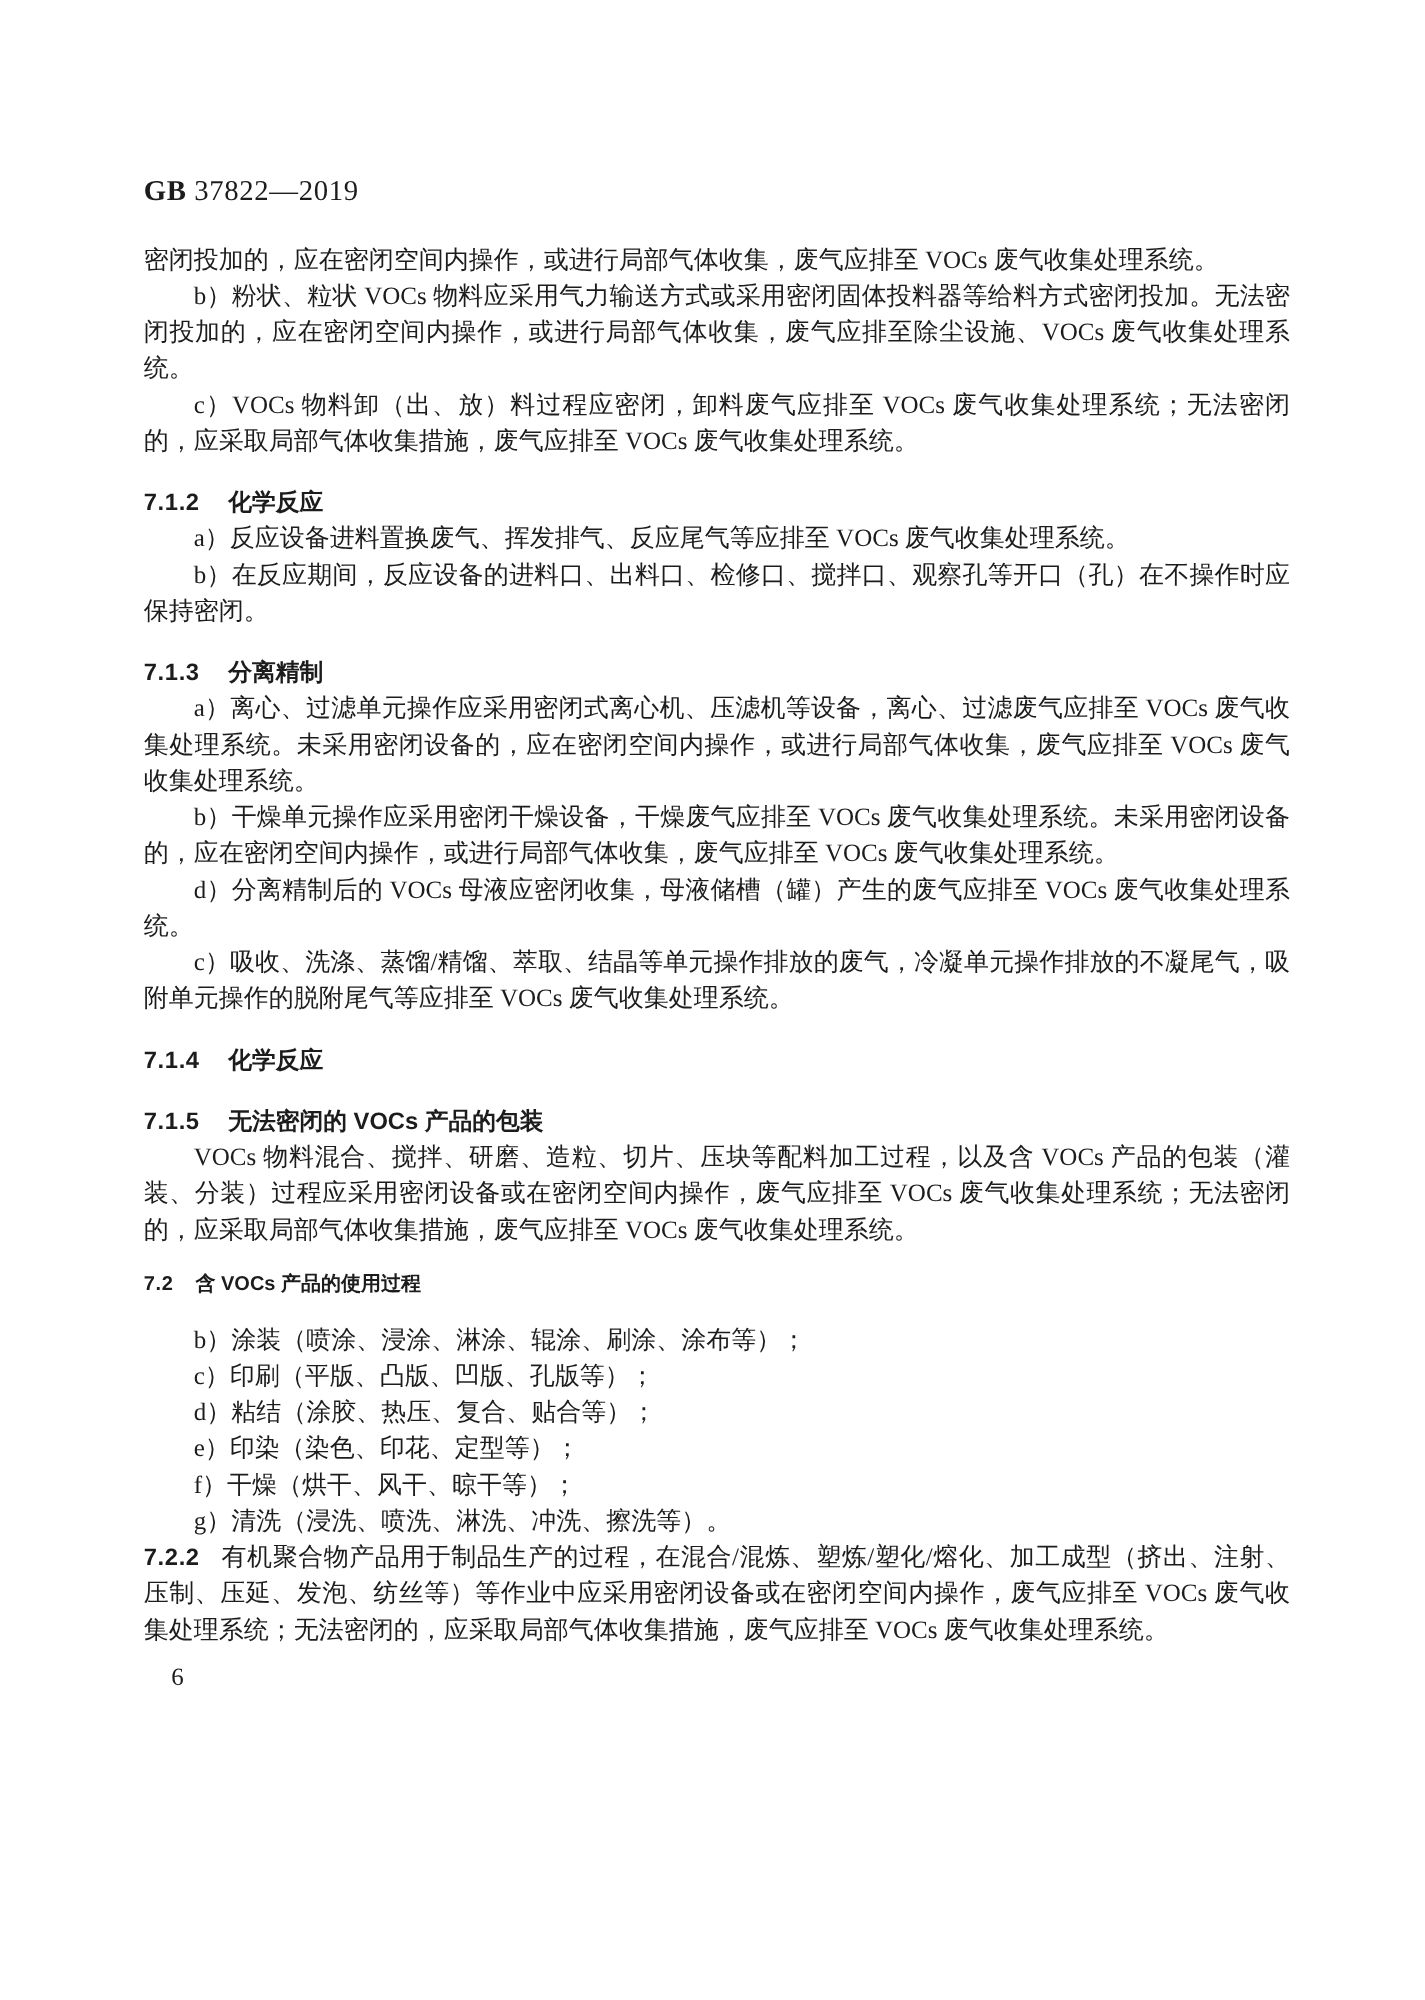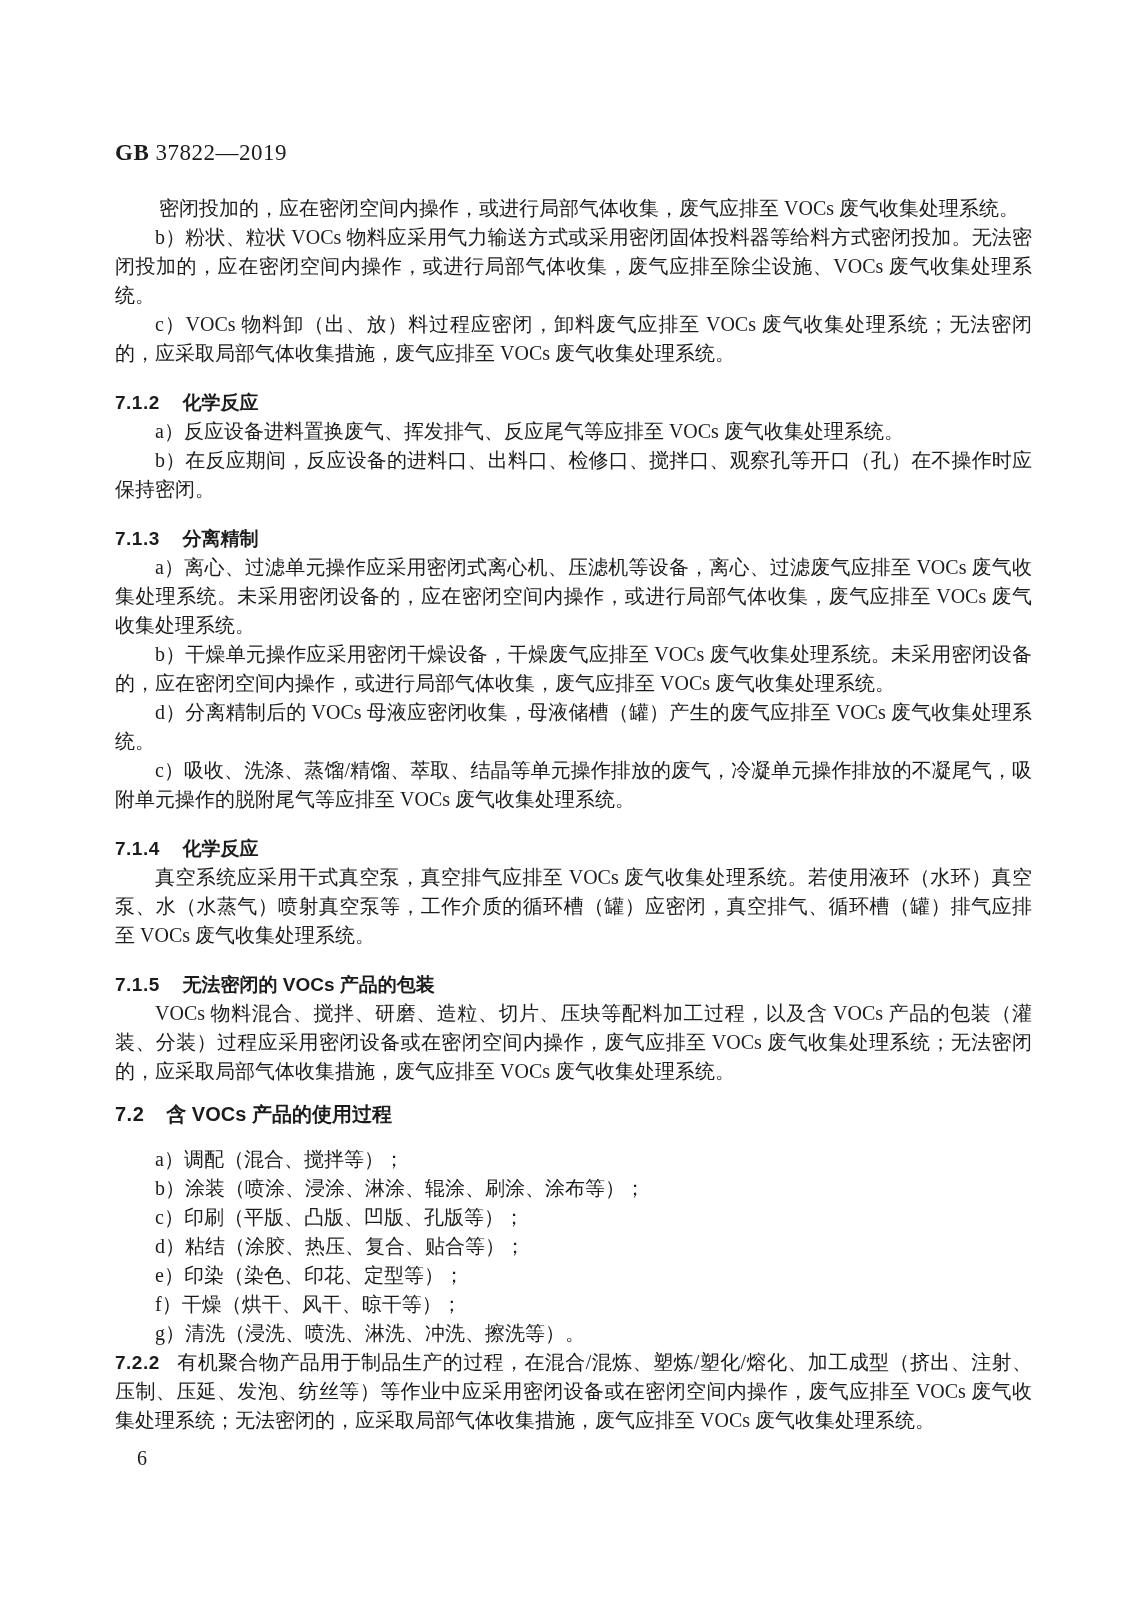--- a/index.html
+++ b/index.html
@@ -30,37 +30,37 @@
   .doc-body {
     font-size: 20px;
     line-height: 29px;
     text-align: justify;
   }
   .doc-body p {
     margin: 0;
     padding: 0;
   }
   
-  p.cont { text-indent: 0; margin-left: 44px; }
+  p.cont { text-indent: 0; }
   
   p.para { text-indent: 2em; }
   
   p.h3 {
     font-family: "Liberation Sans", "DejaVu Sans", sans-serif;
     font-weight: bold;
     font-size: 19px;
     text-indent: 0;
     margin-top: 20px;
   }
   p.h3 .num { margin-right: 1.2em; letter-spacing: 0.5px; }
   
   p.h2 {
     font-family: "Liberation Sans", "DejaVu Sans", sans-serif;
     font-weight: bold;
-    font-size: 20px;
+    font-size: 16px;
     text-indent: 0;
     margin: 14px 0 16px 0 !important;
   }
   p.h2 .num { margin-right: 1.1em; letter-spacing: 0.5px; }
   
   p.clause { text-indent: 0; }
   p.clause .num {
     font-family: "Liberation Sans", "DejaVu Sans", sans-serif;
     font-weight: bold;
     font-size: 19px;
@@ -88,25 +88,23 @@
       <p class="para">c）VOCs 物料卸（出、放）料过程应密闭，卸料废气应排至 VOCs 废气收集处理系统；无法密闭的，应采取局部气体收集措施，废气应排至 VOCs 废气收集处理系统。</p>
       <p class="h3"><span class="num">7.1.2</span><span class="title">化学反应</span></p>
       <p class="para">a）反应设备进料置换废气、挥发排气、反应尾气等应排至 VOCs 废气收集处理系统。</p>
       <p class="para">b）在反应期间，反应设备的进料口、出料口、检修口、搅拌口、观察孔等开口（孔）在不操作时应保持密闭。</p>
       <p class="h3"><span class="num">7.1.3</span><span class="title">分离精制</span></p>
       <p class="para">a）离心、过滤单元操作应采用密闭式离心机、压滤机等设备，离心、过滤废气应排至 VOCs 废气收集处理系统。未采用密闭设备的，应在密闭空间内操作，或进行局部气体收集，废气应排至 VOCs 废气收集处理系统。</p>
       <p class="para">b）干燥单元操作应采用密闭干燥设备，干燥废气应排至 VOCs 废气收集处理系统。未采用密闭设备的，应在密闭空间内操作，或进行局部气体收集，废气应排至 VOCs 废气收集处理系统。</p>
       <p class="para">d）分离精制后的 VOCs 母液应密闭收集，母液储槽（罐）产生的废气应排至 VOCs 废气收集处理系统。</p>
       <p class="para">c）吸收、洗涤、蒸馏/精馏、萃取、结晶等单元操作排放的废气，冷凝单元操作排放的不凝尾气，吸附单元操作的脱附尾气等应排至 VOCs 废气收集处理系统。</p>
       <p class="h3"><span class="num">7.1.4</span><span class="title">化学反应</span></p>
-      <p class="para">真空系统应采用干式真空泵，真空排气应排至 VOCs 废气收集处理系统。若使用液环（水环）真空泵、水（水蒸气）喷射真空泵等，工作介质的循环槽（罐）应密闭，真空排气、循环槽（罐）排气应排至 VOCs 废气收集处理系统。</p>
       <p class="h3"><span class="num">7.1.5</span><span class="title">无法密闭的 VOCs 产品的包装</span></p>
       <p class="para">VOCs 物料混合、搅拌、研磨、造粒、切片、压块等配料加工过程，以及含 VOCs 产品的包装（灌装、分装）过程应采用密闭设备或在密闭空间内操作，废气应排至 VOCs 废气收集处理系统；无法密闭的，应采取局部气体收集措施，废气应排至 VOCs 废气收集处理系统。</p>
       <p class="h2"><span class="num">7.2</span><span class="title">含 VOCs 产品的使用过程</span></p>
-      <p class="para">a）调配（混合、搅拌等）；</p>
       <p class="para">b）涂装（喷涂、浸涂、淋涂、辊涂、刷涂、涂布等）；</p>
       <p class="para">c）印刷（平版、凸版、凹版、孔版等）；</p>
       <p class="para">d）粘结（涂胶、热压、复合、贴合等）；</p>
       <p class="para">e）印染（染色、印花、定型等）；</p>
       <p class="para">f）干燥（烘干、风干、晾干等）；</p>
       <p class="para">g）清洗（浸洗、喷洗、淋洗、冲洗、擦洗等）。</p>
       <p class="clause"><span class="num">7.2.2</span><span class="clause-text">有机聚合物产品用于制品生产的过程，在混合/混炼、塑炼/塑化/熔化、加工成型（挤出、注射、压制、压延、发泡、纺丝等）等作业中应采用密闭设备或在密闭空间内操作，废气应排至 VOCs 废气收集处理系统；无法密闭的，应采取局部气体收集措施，废气应排至 VOCs 废气收集处理系统。</span></p>
     </div>
   <div class="page-number">6</div>
 </div>

